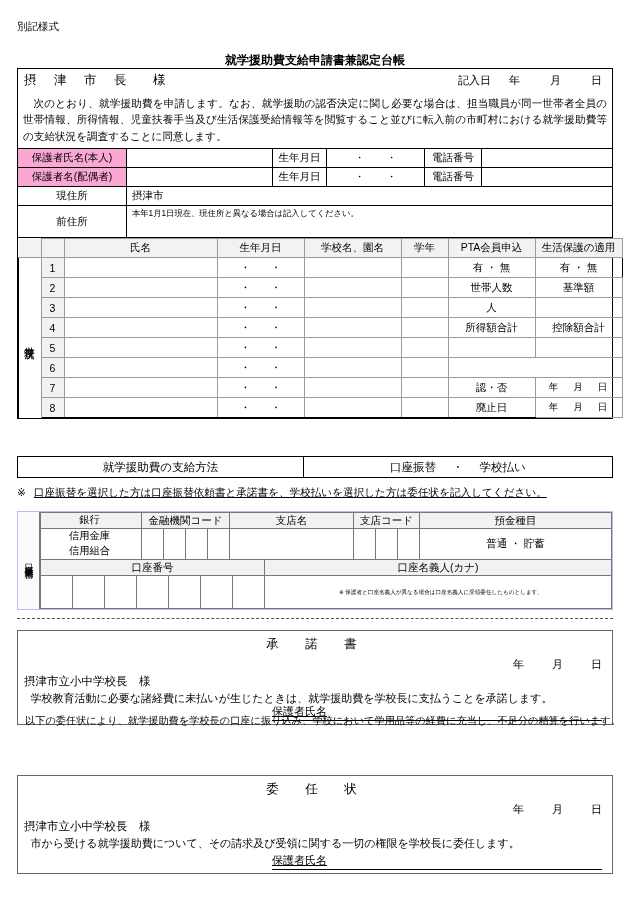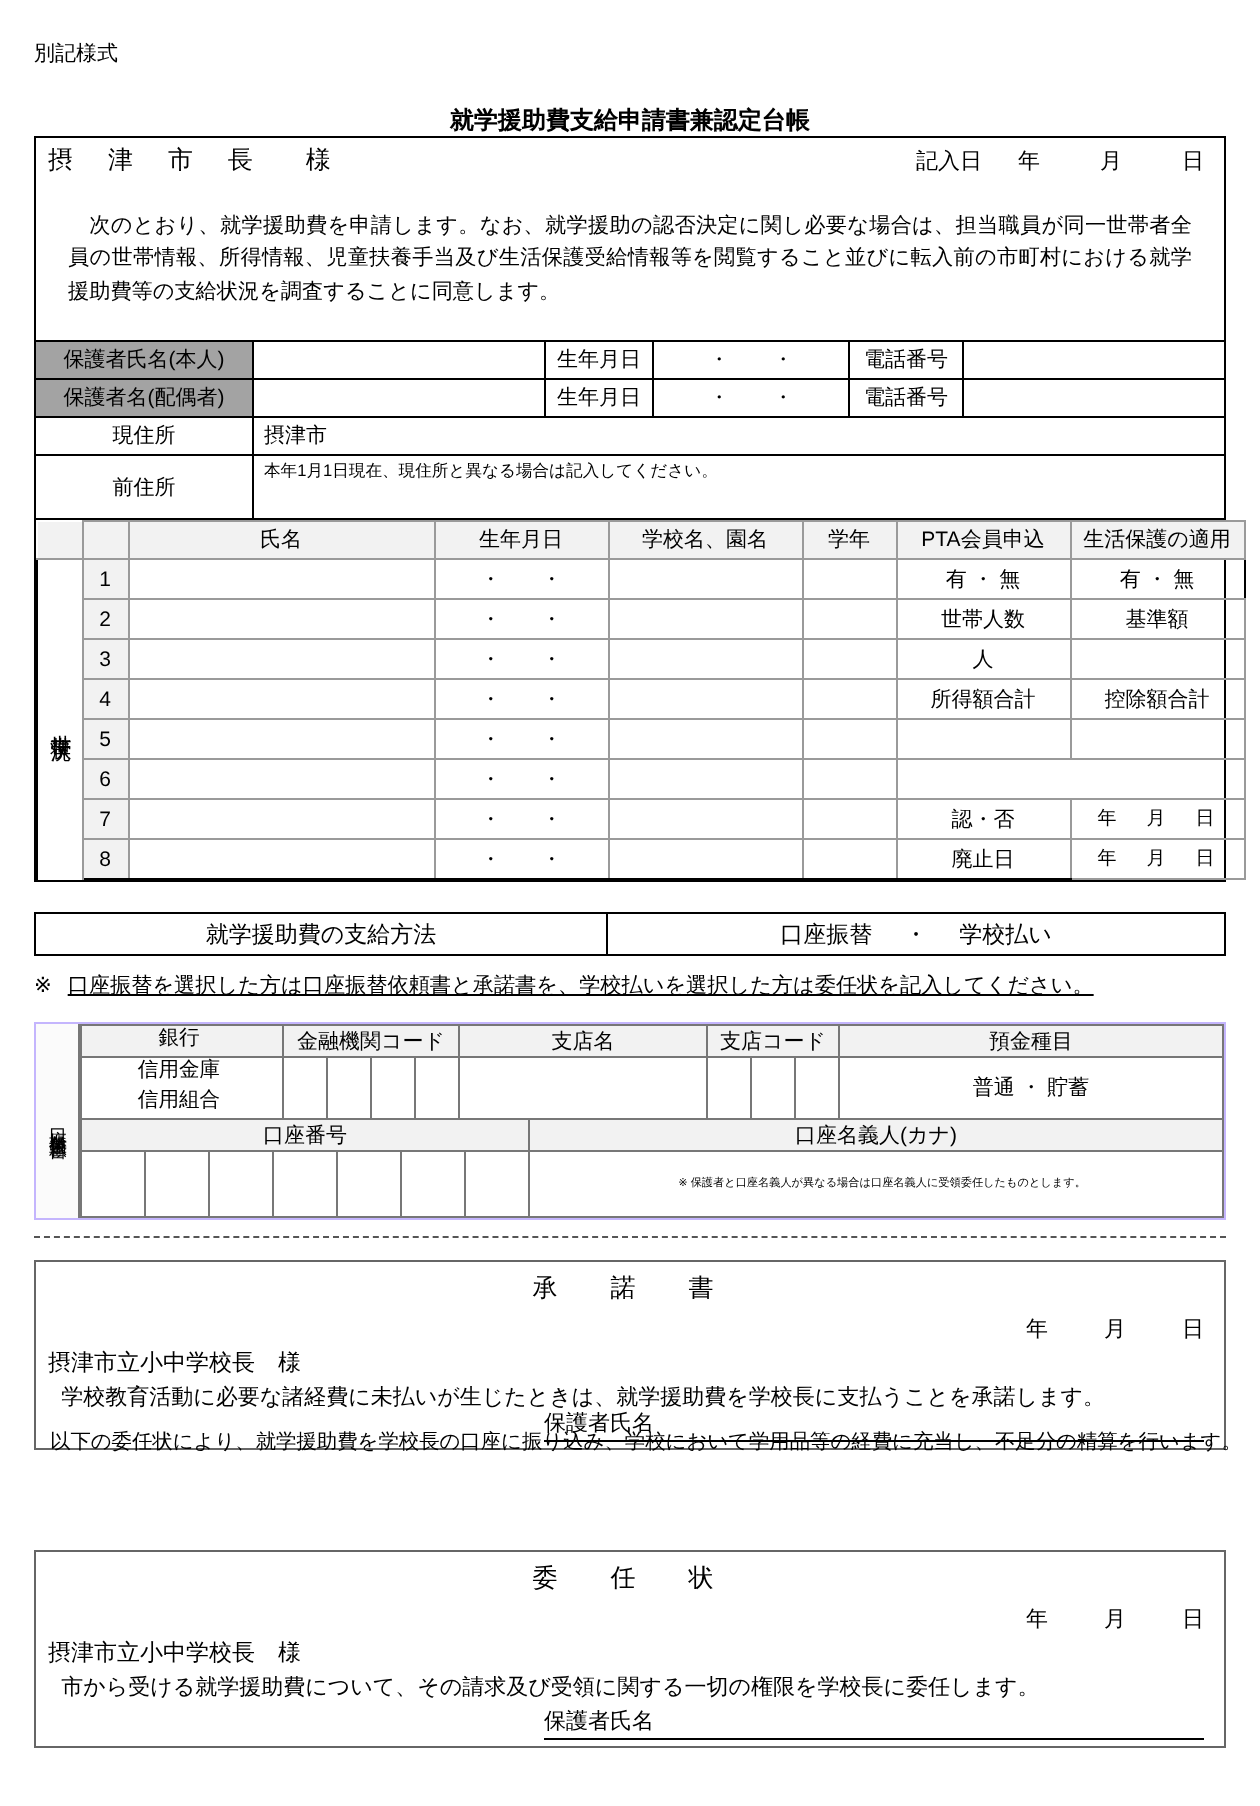--- a/index.html
+++ b/index.html
@@ -78,35 +78,35 @@
   #entry-date .m { margin-right: 30px; }
   #entry-date .d { margin-right: 4px; }
 
   #consent-text {
     font-size: 10.6px;
     line-height: 1.55;
     padding: 3px 5px 4px 5px;
     text-align: justify;
     border-bottom: 1px solid #000;
   }
-  #consent-text p { margin: 11px; text-indent: 1em; font-family: Liberation Mono, monospace; }
+  #consent-text p { margin: 0; text-indent: 1em; }
 
   
   .guardian-row {
     display: flex;
     height: 18px;
     border-bottom: 1px solid #000;
     font-size: 10.5px;
   }
   .guardian-row:last-of-type { border-bottom: 1px solid #000; }
   .g-label {
     width: 108px;
     border-right: 1px solid #000;
     display: flex; align-items: center; justify-content: center;
-    background: #a3a3a3;
+    background: #f9a8d4;
   }
   .g-input { width: 145px; border-right: 1px solid #000; }
   .g-dob-label {
     width: 53px; border-right: 1px solid #000;
     display: flex; align-items: center; justify-content: center;
   }
   .g-dob {
     width: 97px; border-right: 1px solid #000;
     display: flex; align-items: center; justify-content: center;
     letter-spacing: 22px; text-indent: 22px; font-size: 10px;
@@ -292,21 +292,21 @@
   }
   .doc-sign {
     position: absolute;
     right: 10px;
     bottom: 3px;
     width: 330px;
     font-size: 11px;
     border-bottom: 1px solid #000;
     padding-bottom: 1px;
   }
-  .doc-sign .sl { }
+  .doc-sign .sl { text-decoration: underline; }
 
   #proxy-intro {
     position: absolute;
     left: 25px;
     top: 714px;
     font-size: 10.2px;
   }
 </style>
 </head>
 <body>

